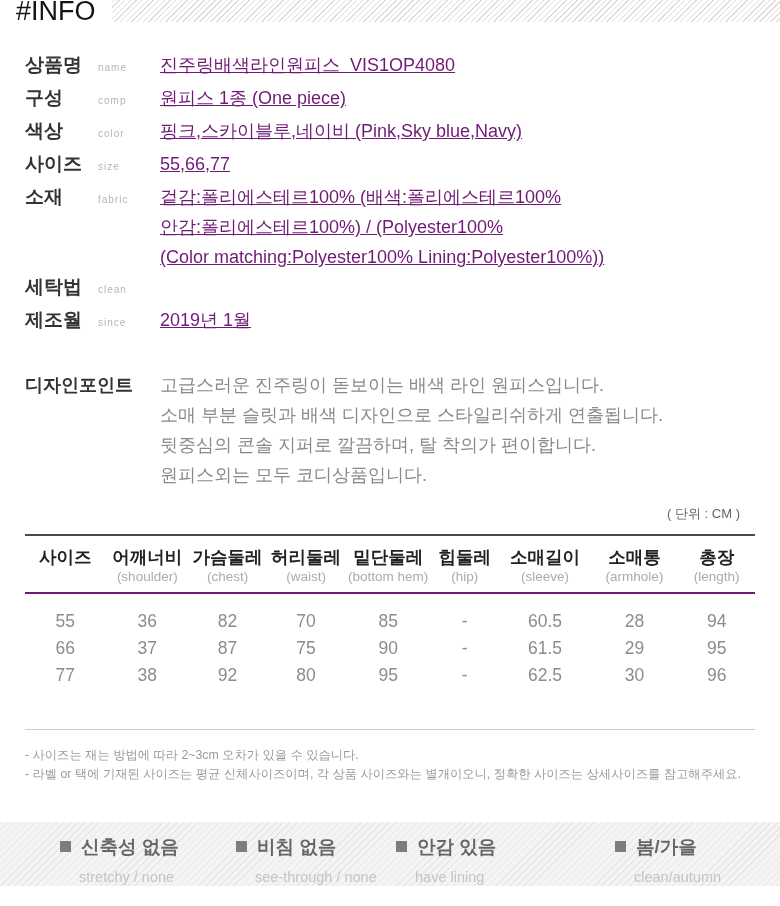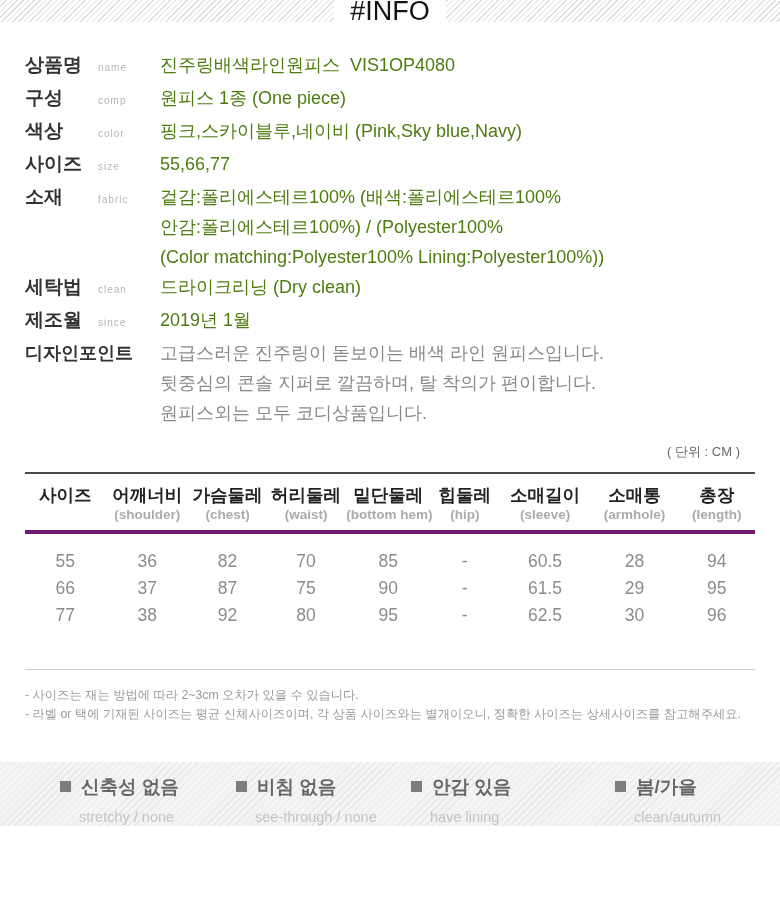--- a/index.html
+++ b/index.html
@@ -7,21 +7,20 @@
   body {
     width:780px; height:906px; overflow:hidden; position:relative;
     font-family:"Liberation Sans","DejaVu Sans",sans-serif;
     -webkit-font-smoothing:antialiased;
   }
 
   
   .hatch-top {
     height:22px; width:780px; position:relative;
     background:repeating-linear-gradient(135deg,#dcdcdc 0 1px,#ffffff 1px 4px);
-    text-align:center;
   }
   .hatch-top .title {
     display:inline-block; position:relative; top:-3px;
     background:#ffffff; padding:0 16px;
     font-size:27px; line-height:29px; font-weight:400; color:#141414;
     letter-spacing:0px;
   }
 
   
   .info-section { padding:28px 25px 0 25px; }
@@ -29,60 +28,60 @@
   .info-label { width:135px; flex:0 0 135px; white-space:nowrap; }
   .label-kr {
     display:inline-block; width:68px; font-size:19px; font-weight:600; color:#333333;
     text-align:justify; text-align-last:justify; vertical-align:baseline;
   }
   .label-en {
     display:inline-block; margin-left:5px; font-size:10px; color:#b5b5b5;
     letter-spacing:1px; vertical-align:baseline;
   }
   .info-value {
-    flex:1; font-size:18px; color:#4d7c0f; white-space:pre-wrap; line-height:30px;
-  }
-
-  
-  .design-section { display:flex; padding:0 25px; }
+    flex:1; font-size:18px; color:#701a75; white-space:pre-wrap; line-height:30px;text-decoration:underline;
+  }
+
+  
+  .design-section { display:flex; padding:0 25px; margin-top:32px; }
   .design-label { width:135px; flex:0 0 135px; font-size:18px; font-weight:700; color:#333333; line-height:30px; white-space:nowrap; }
   .design-lines { flex:1; }
   .design-line { font-size:18px; color:#898989; line-height:30px; white-space:nowrap; }
 
   
   .unit-label { margin:16px 40px 0 0; text-align:right; font-size:13px; color:#666666; height:16px; line-height:16px; }
   .table-wrap {
     margin:12px 25px 0 25px; width:730px;
     border-top:2px solid #4a4a4a; border-bottom:1px solid #cccccc;
     padding-bottom:40px;
   }
   table.size-table { width:100%; border-collapse:collapse; table-layout:fixed; }
   .size-table th, .size-table td { text-align:center; font-weight:400; white-space:nowrap; overflow:visible; }
   .size-table tr.head-kr th { padding-top:9px; font-size:17.5px; color:#222222; font-weight:600; height:23px; }
-  .size-table tr.head-en th { font-size:13.5px; color:#ababab; padding-bottom:8px; height:20px; border-bottom:4px solid #701a75;font-weight:bold; }
+  .size-table tr.head-en th { font-size:13.5px; color:#ababab; padding-bottom:8px; height:20px; border-bottom:2px solid #701a75; }
   .size-table tbody tr:first-child td { padding-top:14px; }
   .size-table td { font-size:17.5px; color:#8c8c8c; height:27px; line-height:27px; }
   col.c1{width:11%} col.c2{width:11.5%} col.c3{width:10.5%} col.c4{width:11%}
   col.c5{width:11.5%} col.c6{width:9.5%} col.c7{width:12.5%} col.c8{width:12%} col.c9{width:10.5%}
 
   
   .notes { margin:16px 25px 0 25px; }
   .note-line { font-size:12.3px; color:#9a9a9a; line-height:19px; white-space:nowrap; }
 
   
   .hatch-bottom {
     margin-top:38px; width:780px; height:64px; position:relative;
     background:repeating-linear-gradient(135deg,#e7e7e7 0 1px,#f4f4f4 1px 5px);
   }
   .feature { position:absolute; top:13px; white-space:nowrap; }
   .feature .row1 { display:flex; align-items:center; height:22px; }
   .feature .sq { width:11px; height:11px; background:#7d7d7d; display:inline-block; margin-right:10px; flex:0 0 11px; }
   .feature .kr { font-size:18.5px; color:#666666; font-weight:600; }
   .feature .en { margin-left:19px; font-size:14.5px; color:#c4c4c4; line-height:17px;margin-top:12px; }
-  .f1{left:60px} .f2{left:236px} .f3{left:411px} .f4{left:615px}
+  .f1{left:60px} .f2{left:236px} .f3{left:396px} .f4{left:615px}
 </style>
 </head>
 <body>
 
 <div class="hatch-top">
   <span class="title">#INFO</span>
 </div>
 
 <div class="info-section">
   <div class="info-row">
@@ -102,32 +101,32 @@
     <span class="info-value">55,66,77</span>
   </div>
   <div class="info-row">
     <span class="info-label"><span class="label-kr">소재</span><span class="label-en">fabric</span></span>
     <span class="info-value">겉감:폴리에스테르100% (배색:폴리에스테르100%
 안감:폴리에스테르100%) / (Polyester100%
 (Color matching:Polyester100% Lining:Polyester100%))</span>
   </div>
   <div class="info-row">
     <span class="info-label"><span class="label-kr">세탁법</span><span class="label-en">clean</span></span>
-    <span class="info-value">드라이크리닝 (Dry clean)</span>
   </div>
   <div class="info-row">
     <span class="info-label"><span class="label-kr">제조월</span><span class="label-en">since</span></span>
     <span class="info-value">2019년 1월</span>
   </div>
 </div>
 
 <div class="design-section">
   <div class="design-label">디자인포인트</div>
   <div class="design-lines">
     <div class="design-line">고급스러운 진주링이 돋보이는 배색 라인 원피스입니다.</div>
+    <div class="design-line">소매 부분 슬릿과 배색 디자인으로 스타일리쉬하게 연출됩니다.</div>
     <div class="design-line">뒷중심의 콘솔 지퍼로 깔끔하며, 탈 착의가 편이합니다.</div>
     <div class="design-line">원피스외는 모두 코디상품입니다.</div>
   </div>
 </div>
 
 <div class="unit-label">( 단위 : CM )</div>
 <div class="table-wrap">
   <table class="size-table">
     <colgroup>
       <col class="c1">

